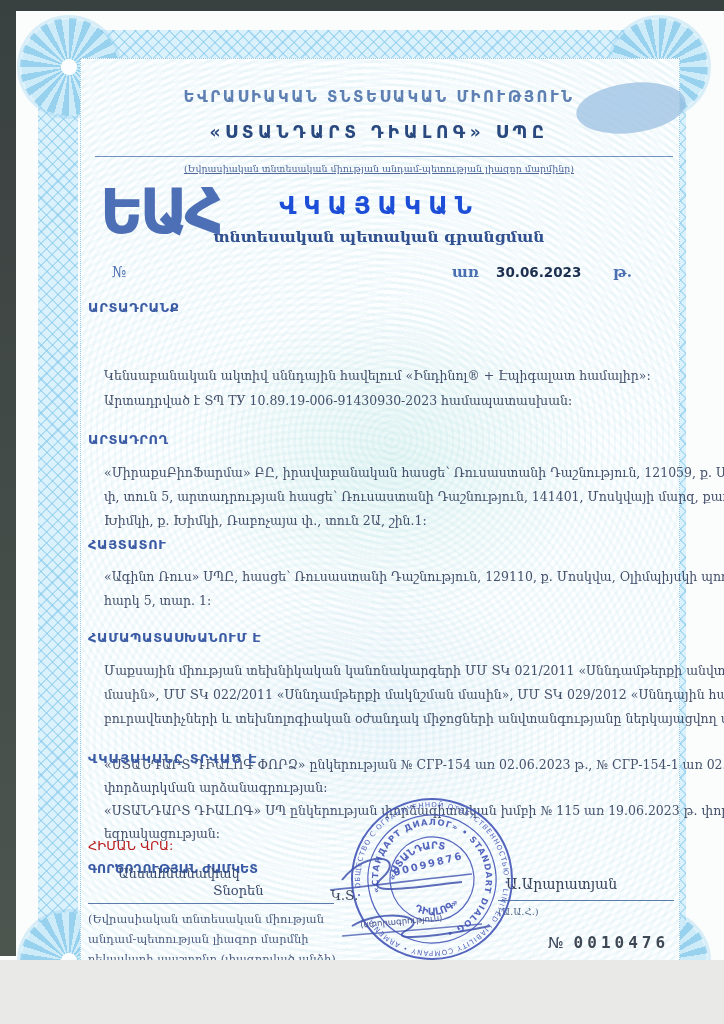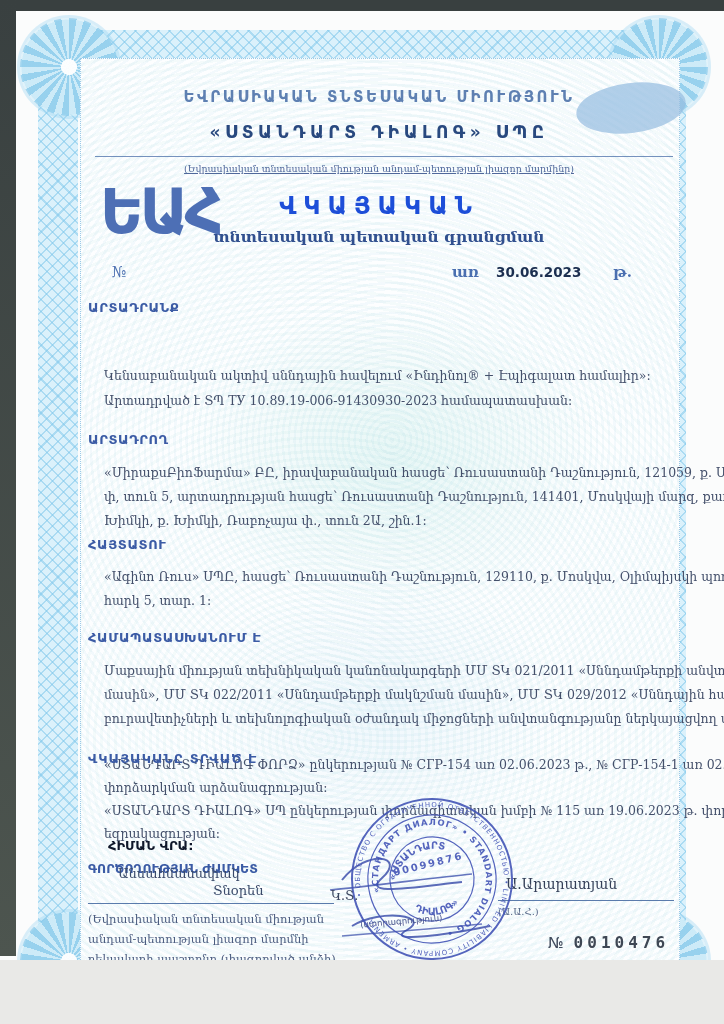--- a/index.html
+++ b/index.html
@@ -65,21 +65,21 @@
   .sec-b{position:absolute;left:104px;width:566px;font-size:12.5px;color:#44506b;
     font-family:"DejaVu Serif","DejaVu Sans",serif;}
   .sec-b div{white-space:nowrap;}
   .product-h{top:300px;}   .product-b{top:342px;line-height:25px;margin-top:21px;}
   .manuf-h{top:432px;}     .manuf-b{top:461px;line-height:24px;}
   .appl-h{top:537px;}      .appl-b{top:565px;line-height:24px;}
   .compl-h{top:630px;}     .compl-b{top:659px;line-height:24px;}
   .issued-h{top:751px;z-index:2;letter-spacing:1px;}
   .issued-b{top:753px;line-height:23px;z-index:1;}
 
-  .basis{left:88px;top:838px;font-size:13px;font-weight:bold;color:#0f172a;margin-left:20px;}
+  .basis{left:88px;top:838px;font-size:13px;font-weight:normal;color:#b91c1c;}
   .validity-h{left:88px;top:861px;font-size:12.5px;font-weight:bold;color:#3b5ba5;z-index:1;}
   .validity-v{left:118px;top:866px;font-size:13px;color:#3a4a6a;z-index:2;font-family:"DejaVu Serif","DejaVu Sans",serif;}
   .position{left:213px;top:883px;font-size:13px;color:#3a4a6a;font-family:"DejaVu Serif","DejaVu Sans",serif;}
   .sign-rule-left{position:absolute;left:88px;top:903px;width:246px;height:1px;background:#5a7bac;}
   .left-caption{position:absolute;left:88px;top:909px;width:260px;font-size:11.5px;line-height:20px;color:#4c5d80;
     font-family:"DejaVu Serif","DejaVu Sans",serif;}
 
   .seal-label{left:331px;top:888px;font-size:12.5px;color:#3c4660;font-family:"DejaVu Serif","DejaVu Sans",serif;z-index:6;}
   .sig-caption{left:360px;top:916px;font-size:8.5px;color:#44508a;transform:rotate(-5deg);z-index:6;}
   .signer-name{left:506px;top:876px;font-size:14px;color:#343f58;font-family:"DejaVu Serif","DejaVu Sans",serif;}

